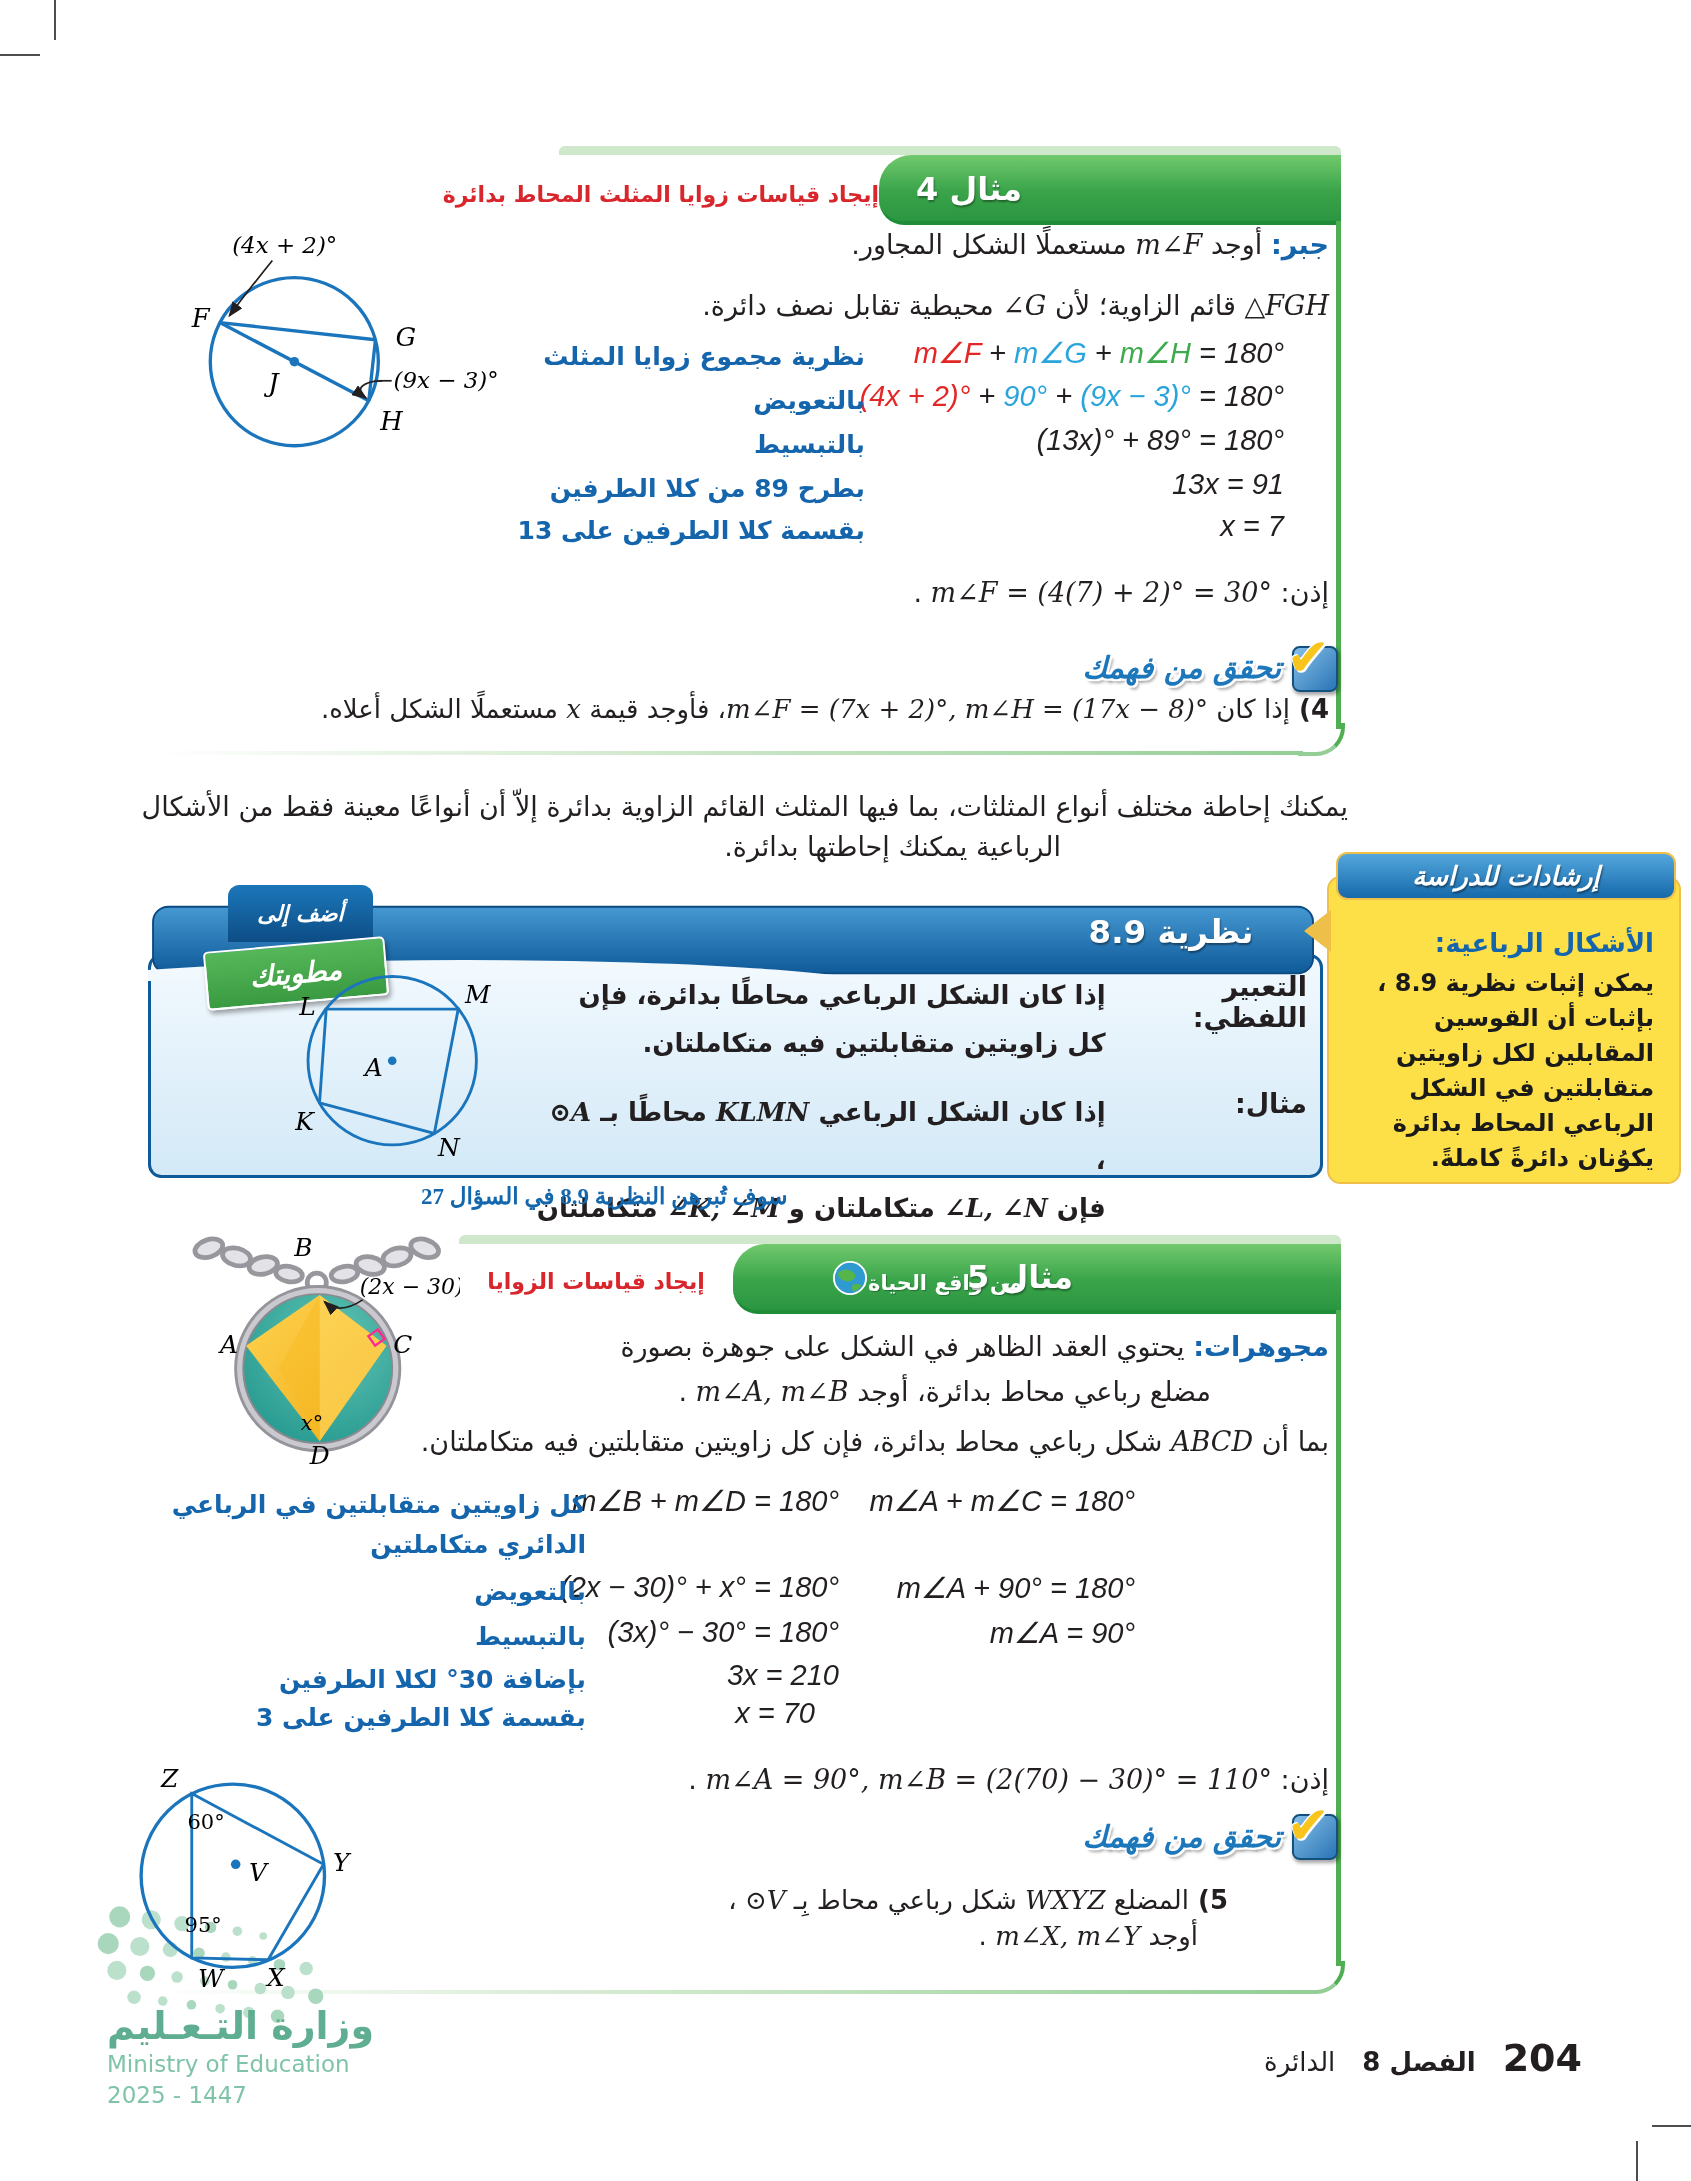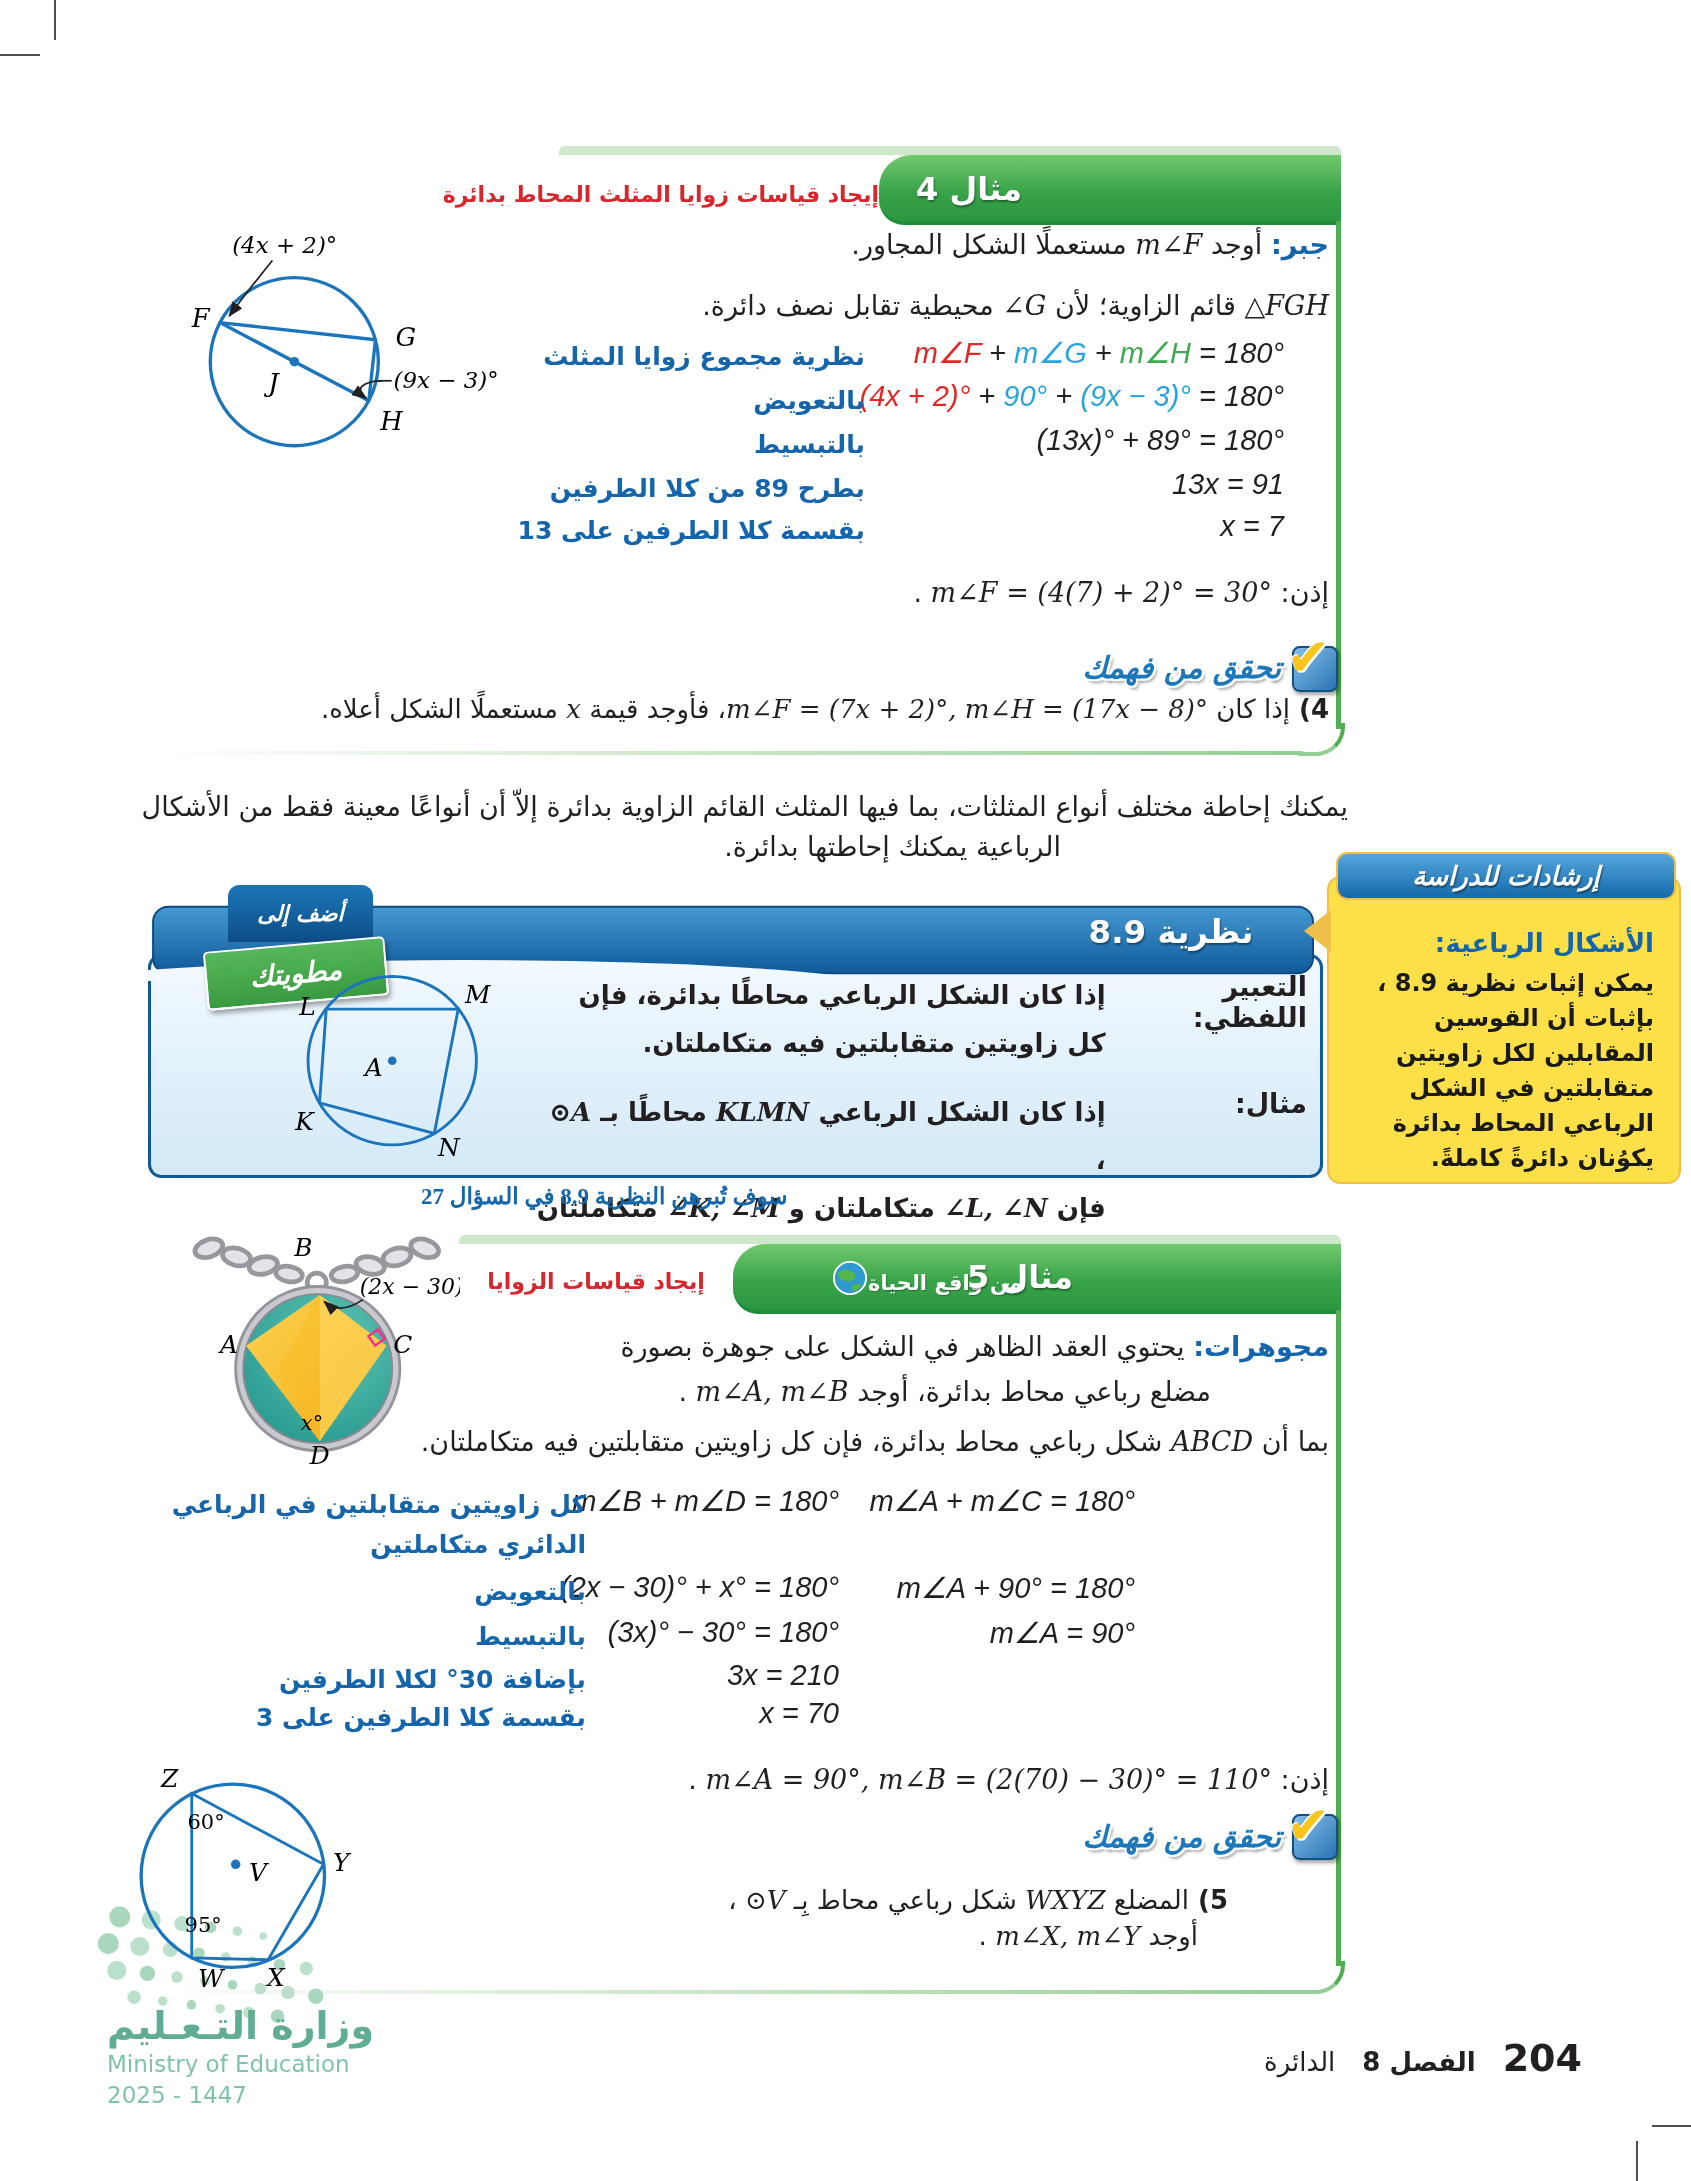--- a/index.html
+++ b/index.html
@@ -284,21 +284,21 @@
       <div class="eqrow" style="top: 132px;">
         <div class="eq" style="right: 149px;">m∠A = 90°</div>
         <div class="eq" style="right: 445px;">(3x)° − 30° = 180°</div>
         <div class="reason" style="right: 698px;">بالتبسيط</div>
       </div>
       <div class="eqrow" style="top: 175px;">
         <div class="eq" style="right: 445px;">3x = 210</div>
         <div class="reason" style="right: 698px;">بإضافة 30° لكلا الطرفين</div>
       </div>
       <div class="eqrow" style="top: 213px;">
-        <div class="eq" style="right: 445px; margin-left: 22px;">x = 70</div>
+        <div class="eq" style="right: 469px; margin-left: 22px;">x = 70</div>
         <div class="reason" style="right: 698px;">بقسمة كلا الطرفين على 3</div>
       </div>
     </div>
 
   <div class="abs body-line" style="right:363px;top:1764px">
     <span>إذن: </span><span class="math">m∠A = 90°, m∠B = (2(70) − 30)° = 110°</span><span> .</span>
   </div>
 
   <div class="abs check-icon" style="left:1292px;top:1814px">
     <span class="mark abs">✔</span>

